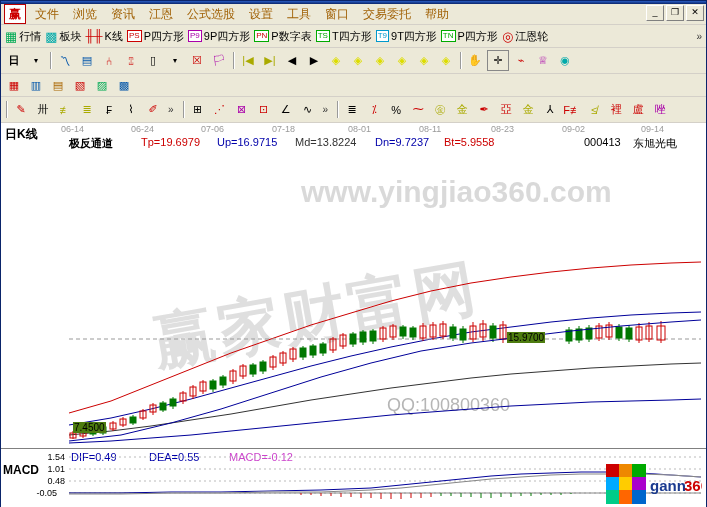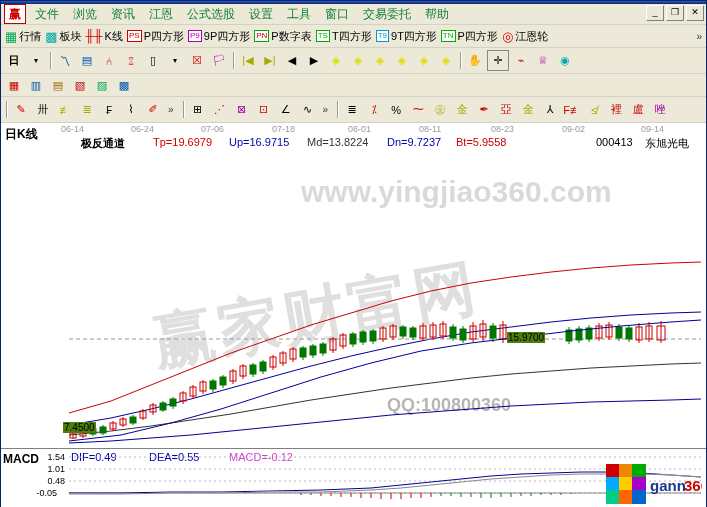--- a/index.html
+++ b/index.html
@@ -5,21 +5,21 @@
   html,body{margin:0;padding:0;background:#fff;}
   body{width:707px;height:507px;overflow:hidden;
        font-family:"Liberation Sans","DejaVu Sans",sans-serif;font-size:11px;}
   .app{width:707px;height:507px;position:relative;background:#ece9d8;box-sizing:border-box;border:1px solid #0a246a;}
 
   
   .menubar{height:20px;background:#ece9d8;display:flex;align-items:center;position:relative;
            border-bottom:1px solid #d4d0c8;}
   .menubar .logo{width:20px;height:18px;margin:0 2px 0 3px;display:flex;align-items:center;justify-content:center;
        background:#fff;border:1px solid #b00;color:#c00;font-size:12px;font-weight:bold;line-height:1;}
-  .menuitem{padding:1px 7px;font-size:12px;color:#15803d;white-space:nowrap;cursor:default;}
+  .menuitem{padding:1px 7px;font-size:12px;color:#a16207;white-space:nowrap;cursor:default;}
   .winbtns{position:absolute;right:2px;top:1px;display:flex;gap:2px;}
   .winbtn{width:16px;height:14px;background:#ece9d8;border:1px solid #fff;border-right-color:#808080;border-bottom-color:#808080;
        font-size:9px;line-height:12px;text-align:center;color:#000;font-family:"Liberation Sans",sans-serif;}
   .topstripe{height:3px;background:linear-gradient(180deg,#2b5fc4,#0a246a);}
 
   
   .toolrow{display:flex;align-items:center;background:#ece9d8;border-bottom:1px solid #d4d0c8;height:22px;padding-left:2px;}
   .toolrow.tall{height:25px;}
   .tbtn{display:flex;align-items:center;justify-content:center;min-width:18px;height:19px;margin:0 1px;
         font-size:11px;color:#000;cursor:default;padding:0 1px;}
@@ -30,28 +30,28 @@
   .tagbox.ts{border-color:#0a0;color:#0a0;}
   .tagbox.t9{border-color:#09c;color:#09c;}
   .tagbox.tn{border-color:#0a0;color:#c00;}
   .chev{margin-left:auto;margin-right:4px;font-size:10px;color:#333;}
 
   
   .chartwrap{position:relative;background:#fff;height:325px;overflow:hidden;}
   .wm{position:absolute;pointer-events:none;color:rgba(150,150,150,.30);font-weight:bold;}
   .wm-big{top:150px;left:150px;font-size:62px;letter-spacing:4px;transform:rotate(-10deg);}
   .wm-url{top:52px;left:300px;font-size:30px;color:rgba(160,160,160,.40);}
-  .wm-qq{top:272px;left:386px;font-size:18px;color:rgba(120,120,120,.55);font-weight:bold;}
+  .wm-qq{top:272px;left:386px;font-size:18px;color:rgba(120,120,120,.55);font-weight:normal;}
 
   .dklabel{position:absolute;left:4px;top:3px;font-size:12px;font-weight:bold;color:#000;}
   .macdlabel{position:absolute;left:2px;font-size:12px;font-weight:bold;color:#000;}
   .dates{position:absolute;top:1px;left:0;width:100%;height:12px;}
   .date{position:absolute;font-size:9px;color:#9a9a9a;}
   .infoline{position:absolute;top:13px;left:0;width:100%;height:14px;font-size:11px;}
-  .info{position:absolute;white-space:nowrap;margin-left:12px;}
+  .info{position:absolute;white-space:nowrap;}
   .yaxis{position:absolute;font-size:9px;color:#000;text-align:right;}
   .pricetag{position:absolute;font-size:10px;color:#000;background:#4d7c0f;padding:0 1px;}
 
   svg.chart{position:absolute;left:0;top:0;}
 
   
   .statusbar{height:20px;background:#ece9d8;display:flex;align-items:center;font-size:11px;
              border-top:1px solid #fff;box-shadow:inset 0 1px 0 #d4d0c8;padding-left:2px;}
 
   .ganlogo{position:absolute;right:4px;bottom:2px;width:96px;height:40px;}
@@ -485,27 +485,27 @@
         <rect x="639" y="378" width="6" height="25" fill="none" stroke="#cc0000"></rect>
         <rect x="649" y="363" width="6" height="40" fill="none" stroke="#cc0000"></rect>
         <rect x="659" y="390" width="6" height="13" fill="#007700"></rect>
       </g>
 
       <polygon points="606,352 611,352 608.5,356" fill="#333"></polygon>
 
       <line x1="0" y1="405" x2="707" y2="405" stroke="#808080" stroke-width="1"></line>
     </svg>
 
-    <div class="pricetag" style="left:62px;top:299px">7.4500</div>
+    <div class="pricetag" style="left:72px;top:299px">7.4500</div>
     <div class="pricetag" style="left:506px;top:209px">15.9700</div>
 
   </div>
 
   <div style="position:relative;background:#fff;height:57px;overflow:hidden;border-top:1px solid #808080">
-    <div class="macdlabel" style="top:3px">MACD</div>
+    <div class="macdlabel" style="top:14px">MACD</div>
     <div class="yaxis" style="left:18px;top:3px;width:46px">1.54</div>
     <div class="yaxis" style="left:18px;top:15px;width:46px">1.01</div>
     <div class="yaxis" style="left:18px;top:27px;width:46px">0.48</div>
     <div class="yaxis" style="left:10px;top:39px;width:46px">-0.05</div>
 
     <div style="position:absolute;left:70px;top:2px;color:#0000aa;font-size:11px">DIF=0.49</div>
     <div style="position:absolute;left:148px;top:2px;color:#0000aa;font-size:11px">DEA=0.55</div>
     <div style="position:absolute;left:228px;top:2px;color:#cc44cc;font-size:11px">MACD=-0.12</div>
 
     <svg width="707" height="57" style="position:absolute;left:0;top:0">

